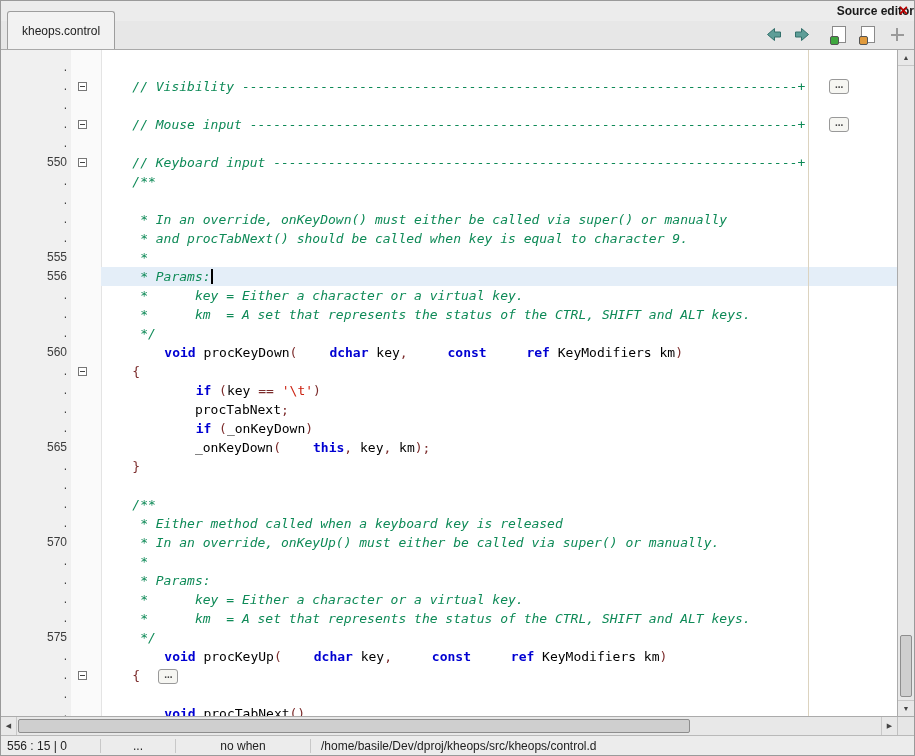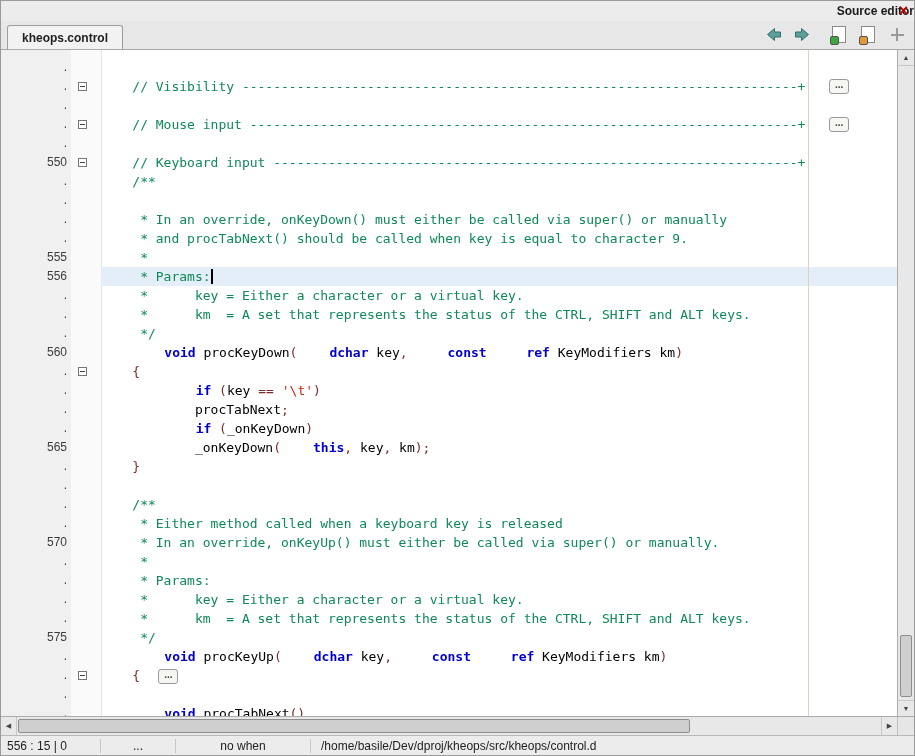--- a/index.html
+++ b/index.html
@@ -5,22 +5,22 @@
   html,body{margin:0;padding:0;background:#d6d6d6;}
   .window{width:915px;height:756px;position:relative;box-sizing:border-box;
     background:#ECECEC;border:1px solid #9a9a9a;overflow:hidden;
     font-family:"Liberation Sans",sans-serif;display:flex;flex-direction:column;}
   
   .titlebar{height:20px;flex:0 0 20px;display:flex;align-items:center;justify-content:flex-end;position:relative;background:#ECECEC;}
   .title{font-size:12px;font-weight:bold;color:#1a1a1a;}
   .close{position:absolute;right:6px;top:0;color:#BB0000;font-weight:bold;font-size:16px;line-height:20px;cursor:default;}
   
   .tabbar{height:28px;flex:0 0 28px;background:#E7E7E7;border-bottom:1px solid #A9A9A9;display:flex;align-items:flex-end;position:relative;}
-  .tab{margin-left:6px;height:23px;padding:0 14px;background:#F2F2F2;border:1px solid #9d9d9d;border-bottom:none;
-    border-radius:3px 3px 0 0;font-size:12px;color:#222;display:flex;align-items:center;font-weight:bold;}
+  .tab{margin-left:6px;height:23px;padding:7px 14px;background:#F2F2F2;border:1px solid #9d9d9d;border-bottom:none;
+    border-radius:3px 3px 0 0;font-size:12px;color:#222;display:flex;align-items:center;}
   .toolbar{position:absolute;right:8px;top:5px;display:flex;align-items:center;gap:11px;}
   .tbtn{display:inline-flex;align-items:center;justify-content:center;width:18px;height:17px;}
   .tbtn.gap{margin-left:8px;}
   .docicon{display:inline-block;width:12px;height:15px;background:#fff;border:1px solid #8a8a8a;position:relative;}
   .docdot{position:absolute;left:-3px;bottom:-3px;width:7px;height:7px;border:1px solid #555;border-radius:2px;}
   .docdot.green{background:var(--c-icon-green);}
   .docdot.orange{background:var(--c-icon-orange);}
   .plusicon{position:relative;width:13px;height:13px;display:inline-block;}
   .plusicon::before{content:"";position:absolute;left:0;top:5.5px;width:13px;height:2px;background:#9a9a9a;}
   .plusicon::after{content:"";position:absolute;left:5.5px;top:0;width:2px;height:13px;background:#9a9a9a;}
@@ -31,21 +31,21 @@
   .foldgut-bg{position:absolute;left:70px;top:0;bottom:0;width:30px;background:#FAFAFA;border-right:1px solid #E4E4E4;z-index:0;}
   .ruler{position:absolute;left:807px;top:0;bottom:0;width:1px;background:var(--c-ruler);z-index:3;pointer-events:none;}
   .row{display:flex;height:19px;line-height:19px;font-family:"DejaVu Sans Mono",monospace;font-size:13px;white-space:pre;position:relative;z-index:1;}
   .gut{width:70px;flex:0 0 70px;text-align:right;padding-right:4px;box-sizing:border-box;color:#3c3c3c;
     font-family:"Liberation Sans",sans-serif;font-size:12px;}
   .foldcol{width:30px;flex:0 0 30px;position:relative;}
   .foldbox{position:absolute;left:7px;top:5px;width:9px;height:9px;background-color:#fff;border:1px solid #777;box-sizing:border-box;
     background-image:linear-gradient(#444,#444);background-size:5px 1px;background-position:center;background-repeat:no-repeat;}
   .txt{flex:1;color:#000;}
   .row.current .txt{background:var(--c-current);}
-  .tk-c{color:var(--c-comment);}
+  .tk-c{color:var(--c-comment);font-style:italic;}
   .tk-k{color:var(--c-keyword);font-weight:bold;margin-left:32px;}
   .tk-s{color:var(--c-string);}
   .tk-o{color:var(--c-punct);}
   .tk-p{color:#000;}
   .caret{display:inline-block;width:2px;height:15px;background:var(--c-caret);vertical-align:middle;position:relative;top:-1px;}
   .ell{display:inline-block;border:1px solid #999;border-radius:3px;background:#F6F6F2;color:#444;font-size:10px;line-height:9px;
     padding:0 5px 4px;margin-left:18px;vertical-align:middle;font-family:"Liberation Sans",sans-serif;font-weight:bold;}
   .ell.end{position:absolute;left:828px;top:2px;margin:0;}
   
   .vscroll{flex:0 0 16px;width:16px;background:#E8E8E8;border-left:1px solid #ABABAB;position:relative;}

